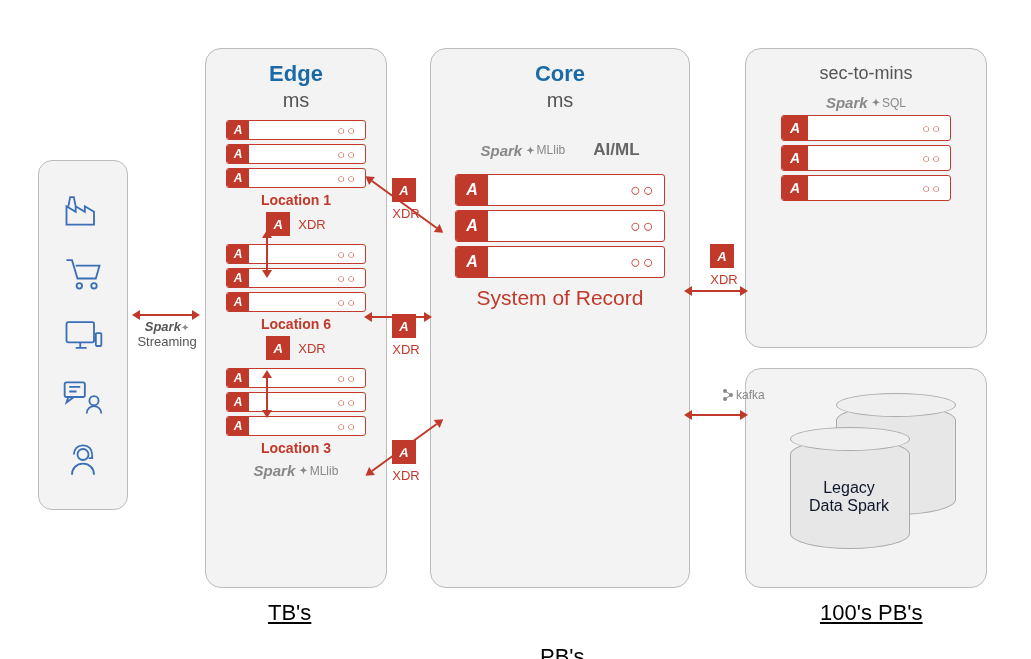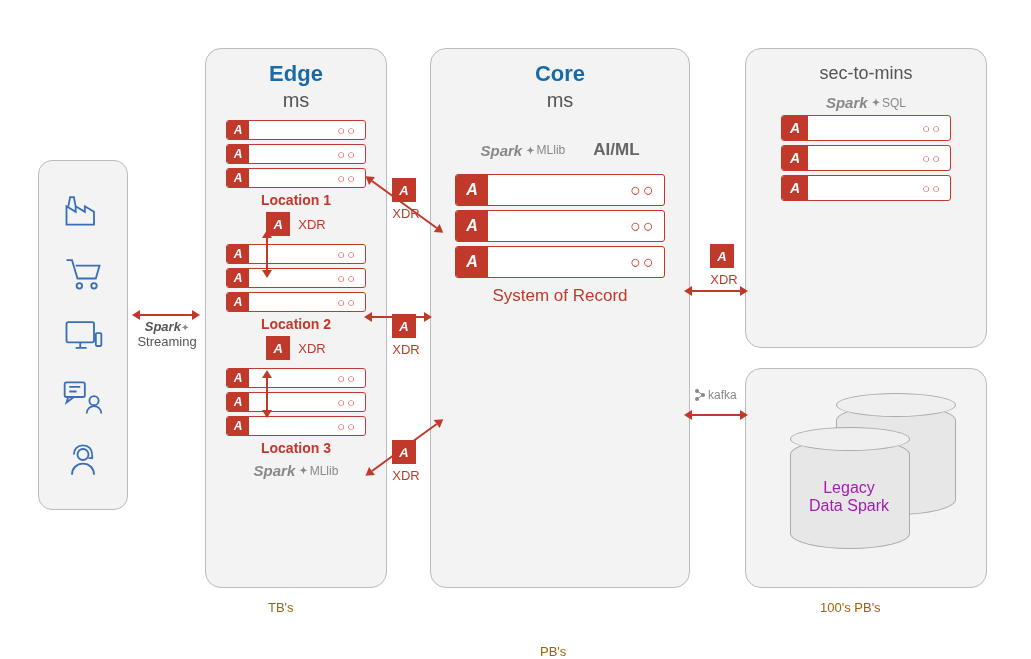--- a/index.html
+++ b/index.html
@@ -84,46 +84,46 @@
     color:#888; font-style:italic; font-weight:700; font-size:15px;
   }
   .spark-mllib .small { font-size:12px; font-style:normal; font-weight:400; margin-left:-2px; }
   .spark-star { font-style:normal; font-size:10px; }
   .aiml { color:#666; font-weight:700; font-size:17px; }
 
   .core-stack .server-row { height:32px; width:210px; }
   .core-stack .a-cap { width:32px; font-size:16px; }
   .core-stack .dots { font-size:18px; }
   .core-stack { margin:14px auto 8px; width:210px; }
-  .sor-label { text-align:center; color:#c0392b; font-size:17px; }
+  .sor-label { text-align:center; color:#c0392b; font-size:21px; }
 
   .qr-stack .server-row { height:26px; width:170px; }
   .qr-stack .a-cap { width:26px; font-size:14px; }
   .qr-stack { margin:4px auto 6px; width:170px; }
 
   .cylinder { position:absolute; }
   .cyl-body { background:#e7e7e7; border:1.5px solid #aaa; border-radius: 50%/14%; width:100%; height:100%; }
   .cyl-top  { position:absolute; top:-12px; left:0; width:100%; height:24px; border:1.5px solid #aaa; border-radius:50%; background:#efefef; }
 
   .legacy-label {
-    position:absolute; width:110px; text-align:center; color:#a21caf; font-size:16px;
+    position:absolute; width:110px; text-align:center; color:#0f172a; font-size:16px;
   }
 
   .arrow-h, .arrow-v { position:absolute; }
   .arrow-h { height:2px; background:#c0392b; }
   .arrow-v { width:2px; background:#c0392b; }
   .arrow-head-l::before, .arrow-head-r::after, .arrow-head-t::before, .arrow-head-b::after {
     content:""; position:absolute; width:0; height:0; border-style:solid;
   }
   .arrow-head-l::before { left:-8px; top:-4px; border-width:5px 8px 5px 0; border-color: transparent #c0392b transparent transparent; }
   .arrow-head-r::after  { right:-8px; top:-4px; border-width:5px 0 5px 8px; border-color: transparent transparent transparent #c0392b; }
   .arrow-head-t::before { top:-8px; left:-4px; border-width:0 5px 8px 5px; border-color: transparent transparent #c0392b transparent; }
   .arrow-head-b::after  { bottom:-8px; left:-4px; border-width:8px 5px 0 5px; border-color: #c0392b transparent transparent transparent; }
 
-  .scale-label { position:absolute; font-size:13px; color:#a16207; font-weight:400; }
+  .scale-label { position:absolute; font-size:22px; color:#000000; font-weight:400;text-decoration:underline; }
 
   .streaming-lbl { position:absolute; width:70px; text-align:center; color:#555; font-size:13px; }
   .kafka-lbl { position:absolute; color:#888; font-size:12px; display:flex; align-items:center; gap:2px; }
 
   .diag { position:absolute; transform-origin: top left; }
 </style>
 </head>
 <body>
 
 <div class="col-box sources-box">
@@ -186,21 +186,21 @@
         </div>
       <div class="server-row">
           <span class="a-cap">A</span>
           <span class="dots">○○</span>
         </div>
       <div class="server-row">
           <span class="a-cap">A</span>
           <span class="dots">○○</span>
         </div>
     </div>
-    <div class="loc-label">Location 2</div>
+    <div class="loc-label">Location 6</div>
     <div class="xdr-inline">
       <span class="xdr-badge">A</span>
       <span>XDR</span>
     </div>
 
     <div class="server-stack">
       <div class="server-row">
           <span class="a-cap">A</span>
           <span class="dots">○○</span>
         </div>
@@ -298,21 +298,21 @@
 
 <div class="scale-label" style="left:268px; top:600px;">TB's</div>
 <div class="scale-label" style="left:540px; top:600px;margin-top:44px;">PB's</div>
 <div class="scale-label" style="left:820px; top:600px;">100's PB's</div>
 
 <div class="streaming-lbl" style="left:132px; top:319px;">
   <span style="font-style:italic; font-weight:700; color:#555;">Spark</span><span class="spark-star" style="color:#888;">✦</span><br>
   <span>Streaming</span>
 </div>
 
-<div class="kafka-lbl" style="left:694px; top:388px;">
+<div class="kafka-lbl" style="left:722px; top:388px;">
   <svg width="12" height="14" viewBox="0 0 12 14">
       <circle cx="3" cy="3" r="2" fill="#888"></circle>
       <circle cx="3" cy="11" r="2" fill="#888"></circle>
       <circle cx="9" cy="7" r="2" fill="#888"></circle>
       <line x1="3" y1="3" x2="9" y2="7" stroke="#888"></line>
       <line x1="3" y1="11" x2="9" y2="7" stroke="#888"></line>
     </svg>
   <span>kafka</span>
 </div>
 

